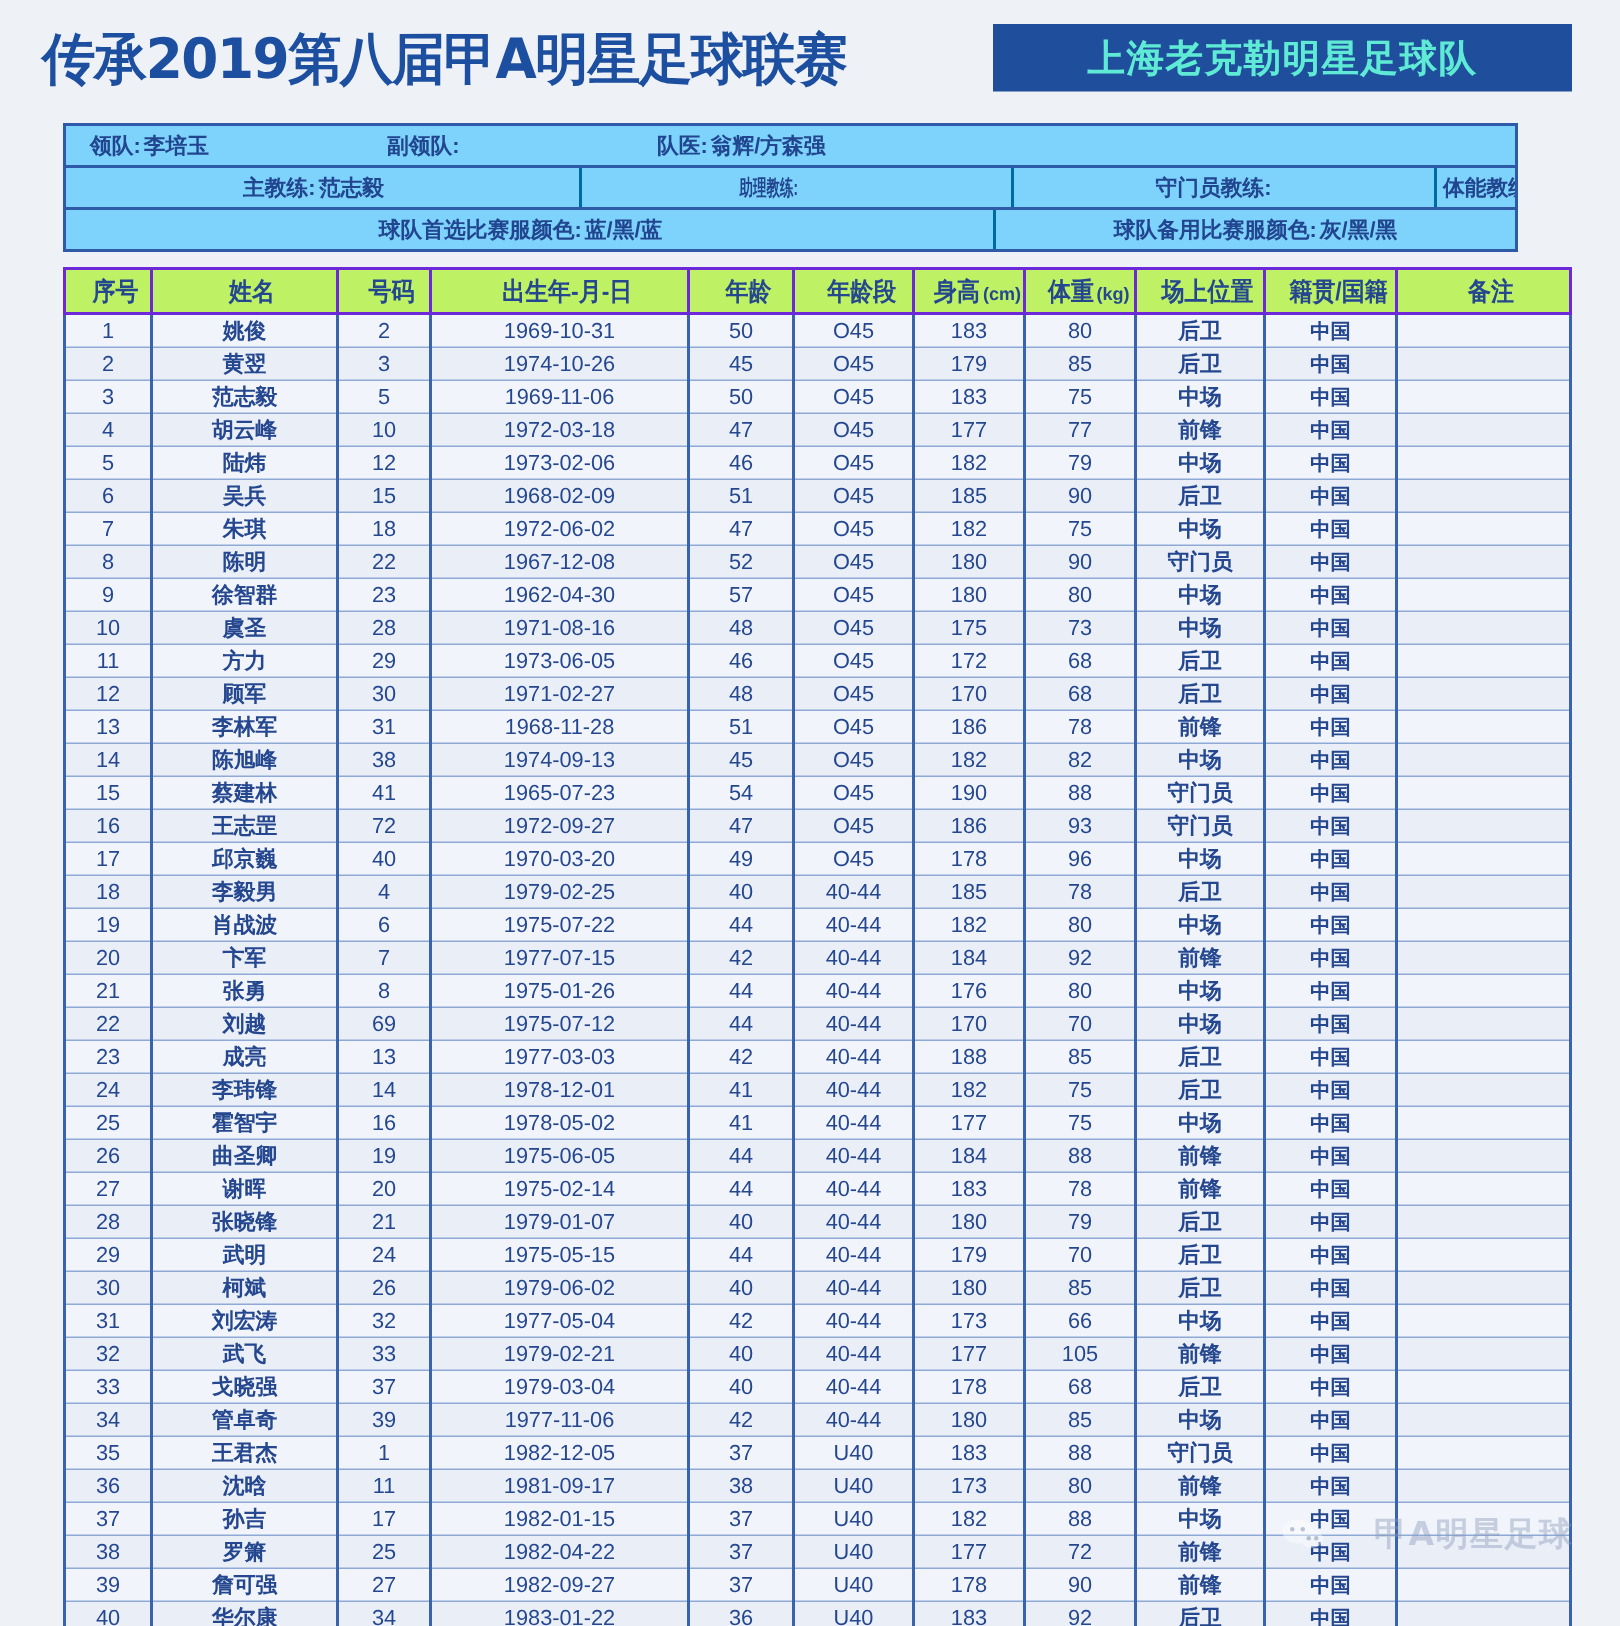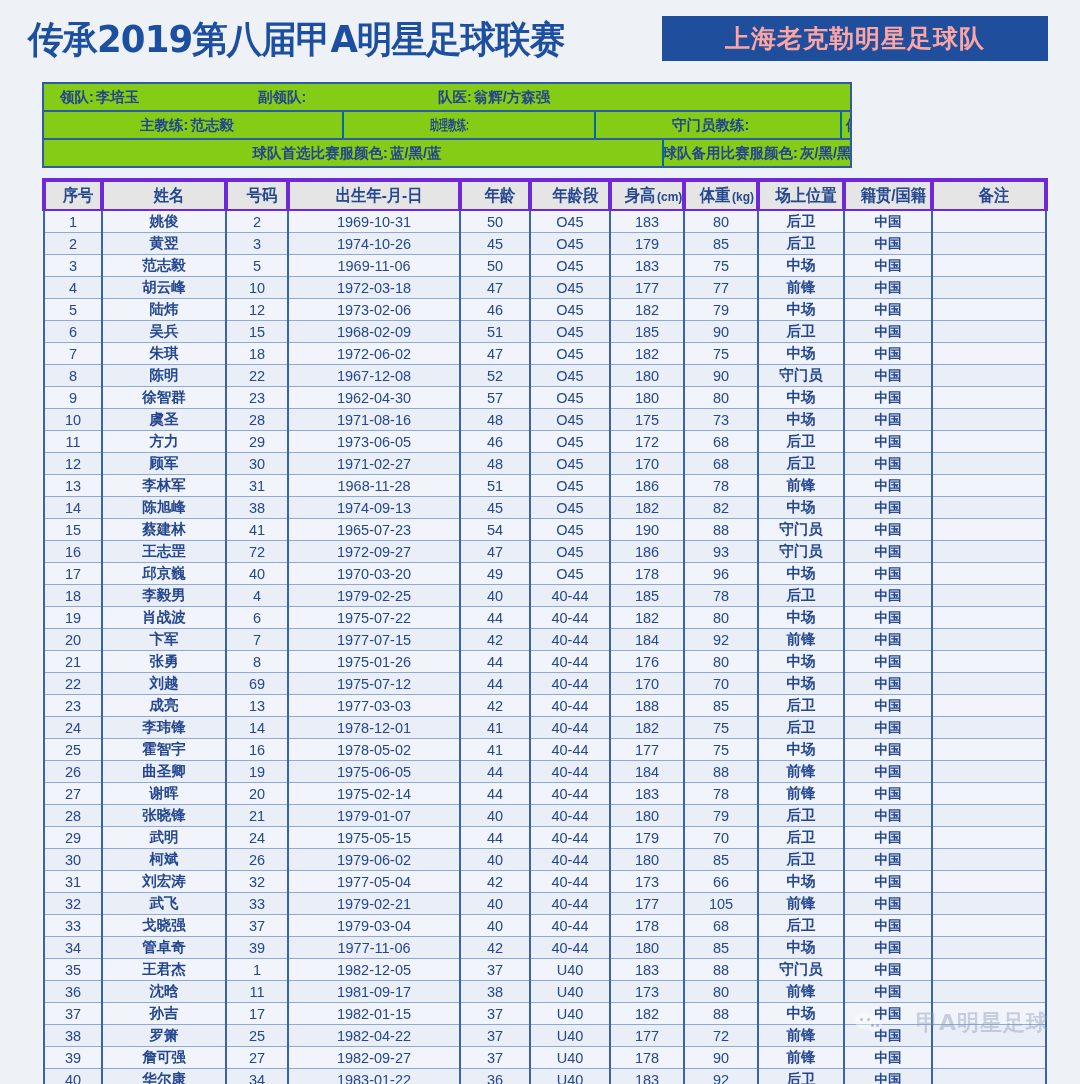--- a/index.html
+++ b/index.html
@@ -47,38 +47,38 @@
     left: 662px;
     top: 16px;
     width: 386px;
     height: 45px;
     background: #1f4e9c;
     display: flex;
     align-items: center;
     justify-content: center;
   }
   .banner-team span {
-    color: #fca5a5;
+    color: #5eead4;
     font-size: 25px;
     font-weight: bold;
     letter-spacing: 1px;
     font-family: Liberation Serif, serif;
     white-space: nowrap;
   }
 
   
   .info-block {
     position: absolute;
     left: 42px;
     top: 82px;
-    width: 810px;
+    width: 970px;
     border: 2px solid #2e5aa8;
     border-bottom: none;
     box-sizing: border-box;
-    background: #84cc16;
+    background: #7dd3fc;
   }
   .info-row {
     display: flex;
     border-bottom: 2px solid #2e5aa8;
     height: 28px;
     box-sizing: border-box;
   }
   .info-cell {
     display: flex;
     align-items: center;
@@ -121,26 +121,26 @@
   table.roster th,
   table.roster td {
     border: 1px solid #5b7fc0;
     text-align: center;
     color: #24478f;
     box-sizing: border-box;
     overflow: hidden;
     white-space: nowrap;
   }
   table.roster thead th {
-    border: 4px solid #6d28d9;
+    border: 2px solid #6d28d9;
     border-bottom-width: 2px;
     height: 30px;
     font-size: 17px;
     font-weight: bold;
-    background: #e5e5e5;
+    background: #bef264;
     letter-spacing: 0px;
     padding-left: 11px;
   }
   table.roster thead th .unit {
     font-size: 12px;
     font-weight: bold;
   }
   table.roster thead th .tight {
     display: inline-block;
     transform: scaleX(0.9);

